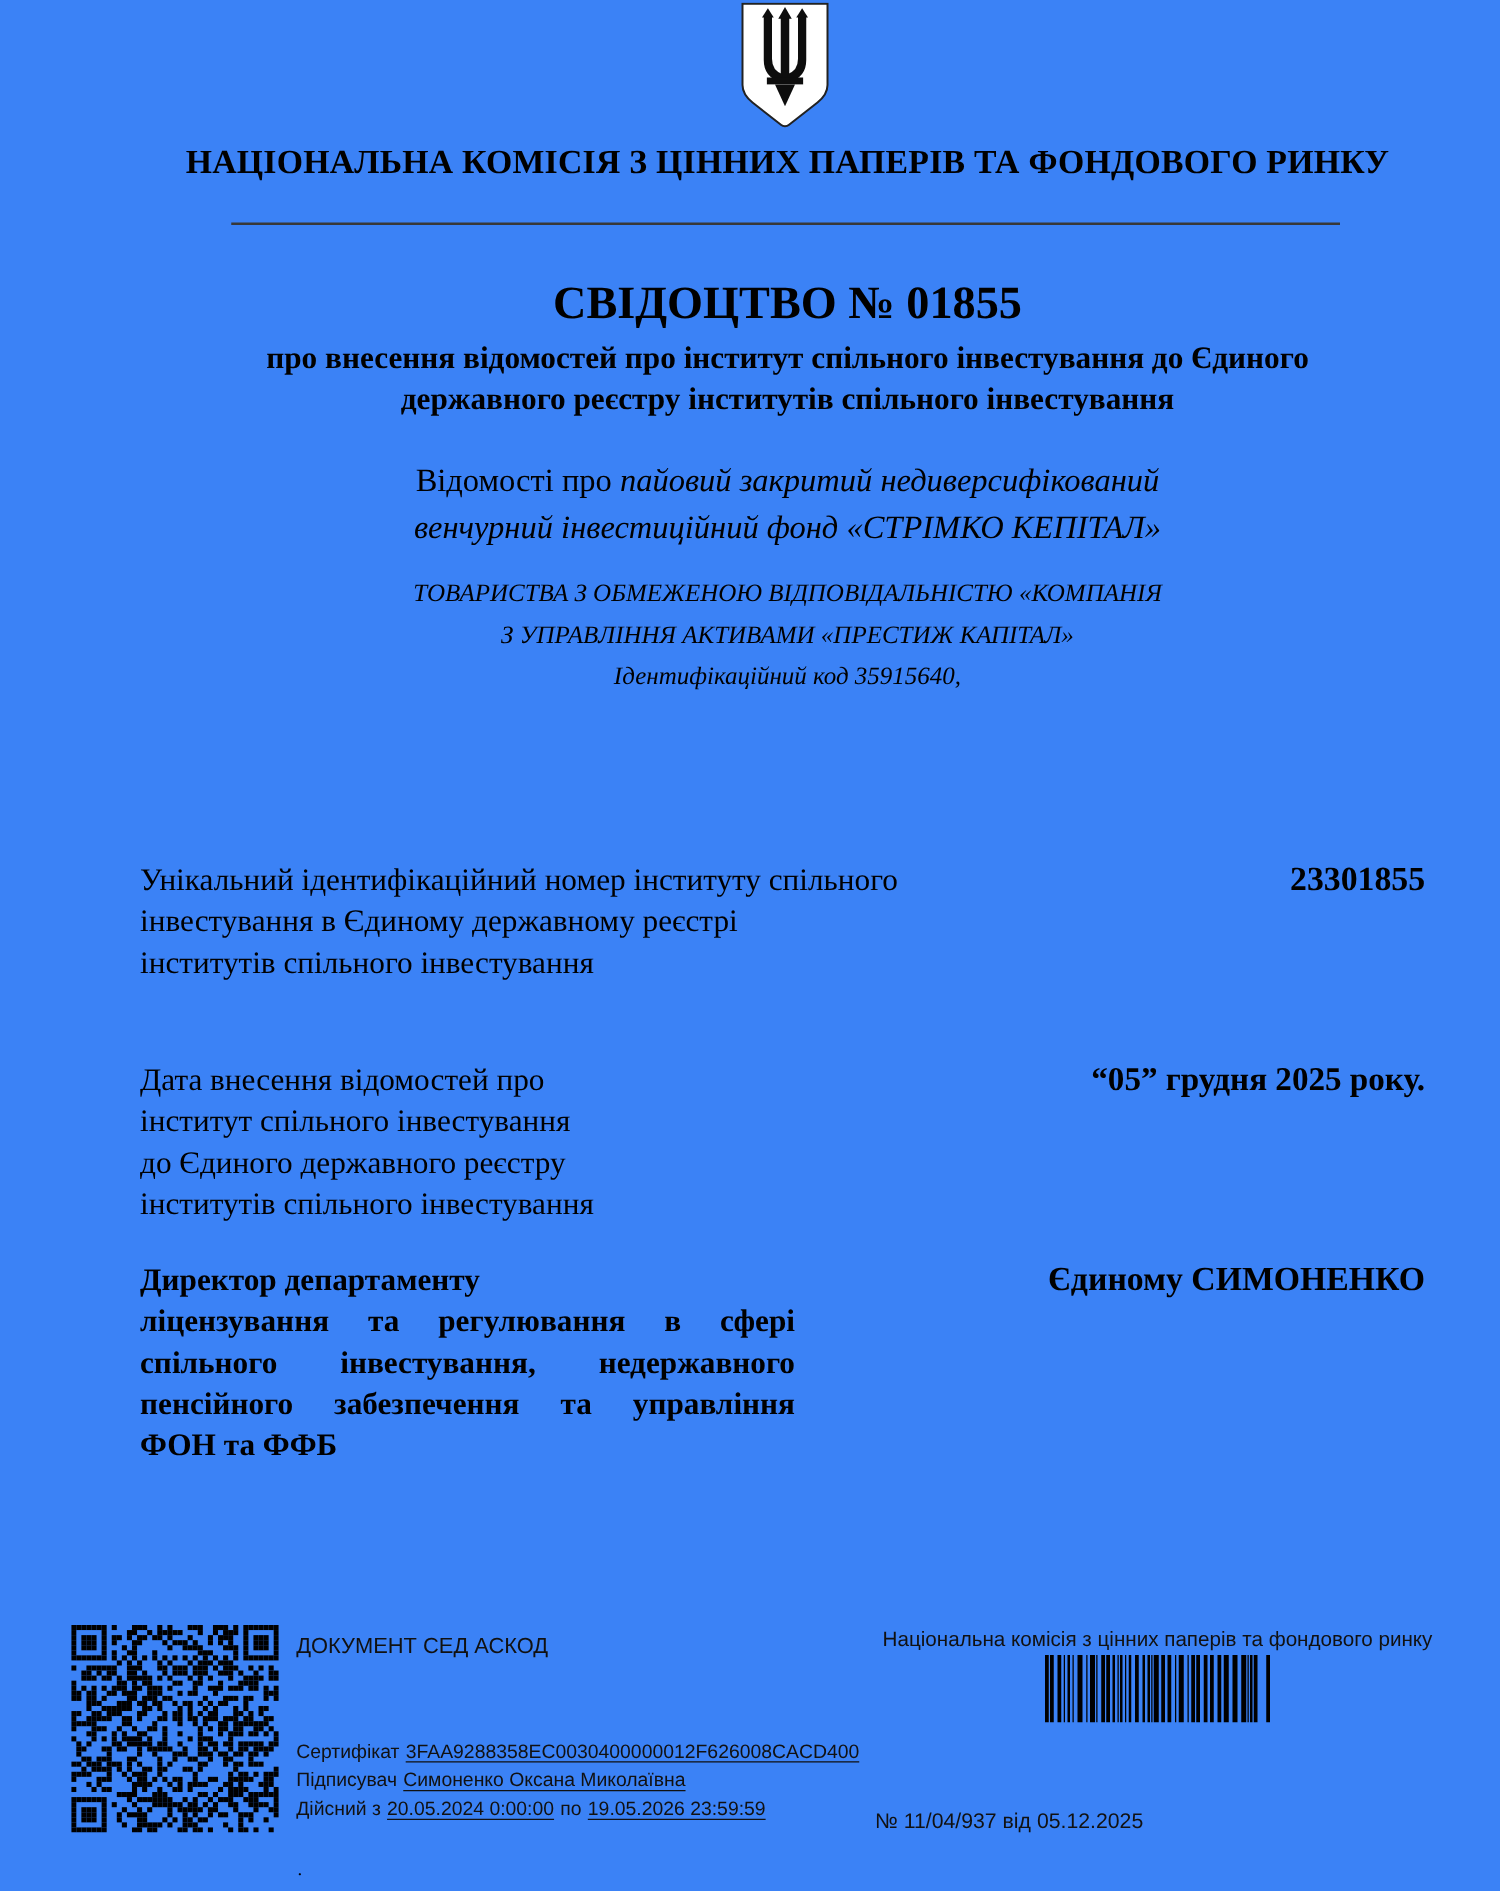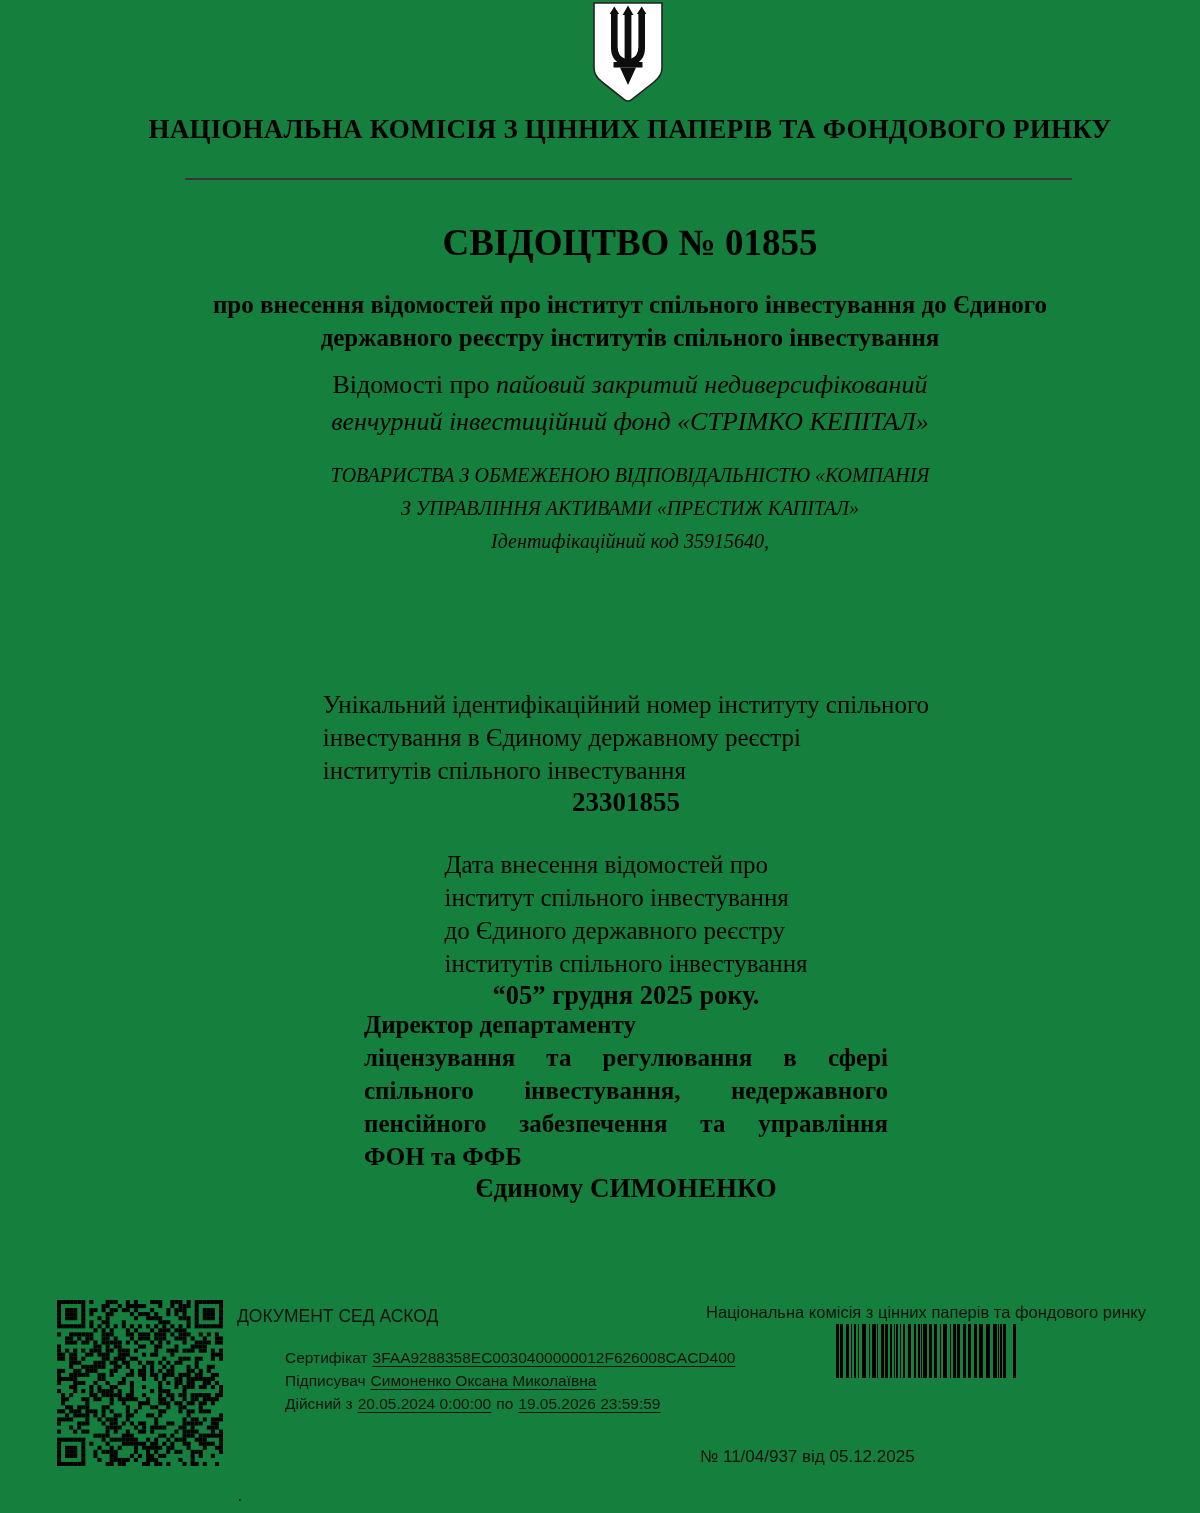--- a/index.html
+++ b/index.html
@@ -1,51 +1,51 @@
 <!DOCTYPE html>
 <html><head>
 <meta charset="utf-8">
 <style>
   html,body{margin:0;padding:0;background:#fff;}
   .page{
-    position:relative;width:1200px;height:1513px;background:#15803d;color:#000;
+    position:relative;width:1200px;height:1513px;background:#3b82f6;color:#000;
     font-family:"Liberation Serif","DejaVu Serif",serif;overflow:hidden;
   }
   
   .emblem{position:absolute;left:591px;top:2px;width:74px;height:102px;}
   .org-name{
     position:absolute;top:114px;left:60px;width:1140px;text-align:center;
     font-weight:bold;font-size:27px;letter-spacing:.2px;white-space:nowrap;
   }
   .rule{position:absolute;top:178px;left:185px;width:887px;border-top:2px solid #383838;}
   
   .cblock{position:absolute;left:118px;width:1024px;text-align:center;}
   .title{top:221px;font-size:37px;font-weight:bold;}
-  .subtitle{top:288px;font-size:25px;font-weight:bold;line-height:33px;}
+  .subtitle{top:270px;font-size:25px;font-weight:bold;line-height:33px;}
   .fund{top:366px;font-size:26px;line-height:37px;}
   .fund .it{font-style:italic;}
   .company{top:459px;font-size:20px;font-style:italic;line-height:33px;}
   
   .entered{position:absolute;left:112px;top:598px;font-size:25.5px;}
   .vrow{
     position:absolute;left:112px;width:1028px;display:flex;
-    justify-content:space-between;align-items:center;flex-direction:column;
+    justify-content:space-between;align-items:flex-start;
   }
   .vrow .lines{font-size:25px;line-height:33px;}
   .vrow .value{font-weight:bold;white-space:nowrap;padding-bottom:1px;}
   .row-uid{top:688px;}   .row-uid .value{font-size:27px;}
   .row-date{top:848px;}  .row-date .value{font-size:26.5px;}
   .row-dir{top:1008px;}  .row-dir .value{font-size:27px;}
   .row-dir .lines{font-weight:bold;width:524px;}
   .jline{text-align:justify;text-align-last:justify;}
   
   .sans{font-family:"Liberation Sans","DejaVu Sans",sans-serif;}
   .qr{position:absolute;left:57px;top:1300px;width:166px;height:166px;}
   .doc-system{position:absolute;left:237px;top:1306px;font-size:17.5px;color:#111;}
-  .cert-block{position:absolute;left:237px;top:1346px;font-size:15.5px;line-height:23px;color:#111;margin-left:48px;}
+  .cert-block{position:absolute;left:237px;top:1390px;font-size:15.5px;line-height:23px;color:#111;}
   .cert-block .lbl{margin-right:5px;}
   .cert-block .sep{margin:0 5px;text-align:center;}
   .u{text-decoration:underline;text-underline-offset:3px;}
   .org-right{position:absolute;left:700px;top:1303px;width:452px;text-align:center;font-size:16.5px;color:#111;}
   .barcode{position:absolute;left:836px;top:1324px;width:180px;height:54px;}
   .reg-number{position:absolute;left:700px;top:1447px;width:452px;text-align:left;font-size:17px;color:#111;}
   .end-dot{position:absolute;left:238px;top:1488px;font-size:15px;}
 </style>
 </head>
 <body>

